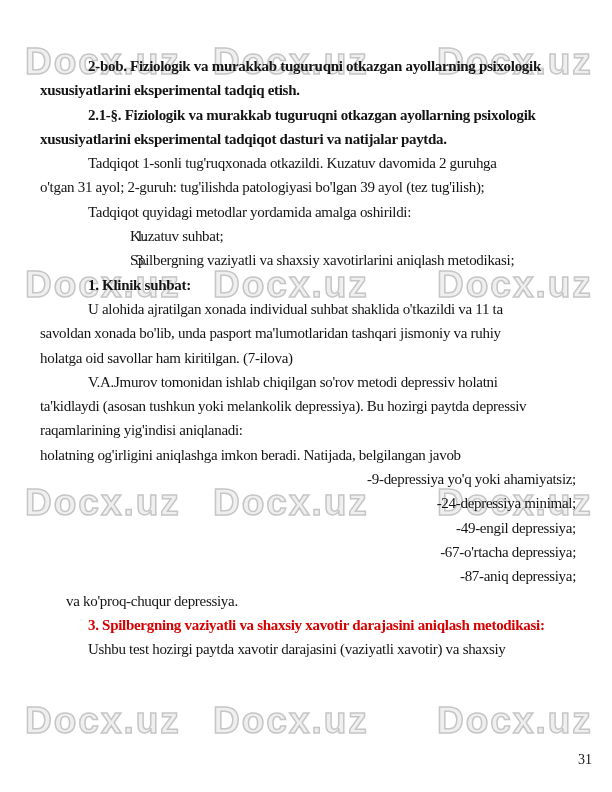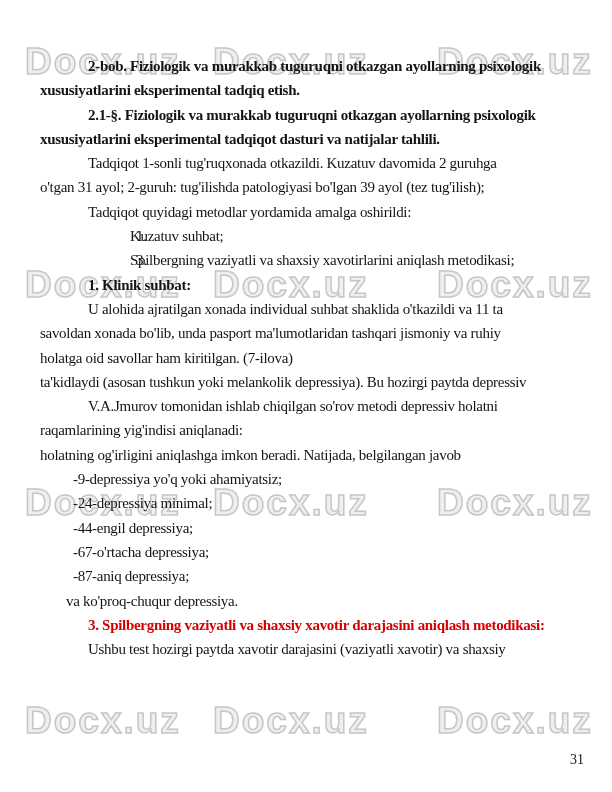--- a/index.html
+++ b/index.html
@@ -35,26 +35,26 @@
   .content{
     position:absolute;z-index:1;
     left:40px;top:54px;width:536px;
     font-size:15px;line-height:24.3px;
     letter-spacing:-0.3px;
   }
   .line{white-space:nowrap;}
   .ind{text-indent:48px;}
   .b{font-weight:bold;}
   .red{color:var(--heading-red,#d60000);}
-  .d1{padding-left:33px;}
+  .d1{padding-left:33px;text-align:right;}
   .d2{padding-left:26px;}
   .num{display:inline-block;width:42px;}
   .page-number{
     position:absolute;z-index:1;
-    top:752px;left:48px;width:536px;
+    top:752px;left:56px;width:536px;
     text-align:right;
     font-size:14px;line-height:16px;
   }
 </style>
 </head>
 <body>
 
 <div class="page">
 
   <div class="watermark-layer">
@@ -69,41 +69,41 @@
     <span class="wm r3 c3">Docx.uz</span>
     <span class="wm r4 c1">Docx.uz</span>
     <span class="wm r4 c2">Docx.uz</span>
     <span class="wm r4 c3">Docx.uz</span>
   </div>
 
   <div class="content">
     <div class="line b ind">2-bob. Fiziologik va murakkab tuguruqni otkazgan ayollarning psixologik</div>
     <div class="line b">xususiyatlarini eksperimental tadqiq etish.</div>
     <div class="line b ind">2.1-§. Fiziologik va murakkab tuguruqni otkazgan ayollarning psixologik</div>
-    <div class="line b">xususiyatlarini eksperimental tadqiqot dasturi va natijalar tahlili.</div>
+    <div class="line b">xususiyatlarini eksperimental tadqiqot dasturi va natijalar paytda.</div>
     <div class="line ind">Tadqiqot 1-sonli tug'ruqxonada otkazildi. Kuzatuv davomida 2 guruhga</div>
     <div class="line">o'tgan 31 ayol; 2-guruh: tug'ilishda patologiyasi bo'lgan 39 ayol (tez tug'ilish);</div>
     <div class="line ind">Tadqiqot quyidagi metodlar yordamida amalga oshirildi:</div>
     <div class="line ind">
       <span class="num">1.</span><span>Kuzatuv suhbat;</span>
     </div>
     <div class="line ind">
       <span class="num">3.</span><span>Spilbergning vaziyatli va shaxsiy xavotirlarini aniqlash metodikasi;</span>
     </div>
     <div class="line b ind">1. Klinik suhbat:</div>
     <div class="line ind">U alohida ajratilgan xonada individual suhbat shaklida o'tkazildi va 11 ta</div>
     <div class="line">savoldan xonada bo'lib, unda pasport ma'lumotlaridan tashqari jismoniy va ruhiy</div>
     <div class="line">holatga oid savollar ham kiritilgan. (7-ilova)</div>
+    <div class="line ind">V.A.Jmurov tomonidan ishlab chiqilgan so'rov metodi depressiv holatni</div>
     <div class="line">ta'kidlaydi (asosan tushkun yoki melankolik depressiya). Bu hozirgi paytda depressiv</div>
-    <div class="line ind">V.A.Jmurov tomonidan ishlab chiqilgan so'rov metodi depressiv holatni</div>
     <div class="line">raqamlarining yig'indisi aniqlanadi:</div>
     <div class="line">holatning og'irligini aniqlashga imkon beradi. Natijada, belgilangan javob</div>
     <div class="line d1">-9-depressiya yo'q yoki ahamiyatsiz;</div>
     <div class="line d1">-24-depressiya minimal;</div>
-    <div class="line d1">-44-engil depressiya;</div>
+    <div class="line d1">-49-engil depressiya;</div>
     <div class="line d1">-67-o'rtacha depressiya;</div>
     <div class="line d1">-87-aniq depressiya;</div>
     <div class="line d2">va ko'proq-chuqur depressiya.</div>
     <div class="line b red ind">3. Spilbergning vaziyatli va shaxsiy xavotir darajasini aniqlash metodikasi:</div>
     <div class="line ind">Ushbu test hozirgi paytda xavotir darajasini (vaziyatli xavotir) va shaxsiy</div>
   </div>
 
   <div class="page-number">31</div>
 
 </div>

